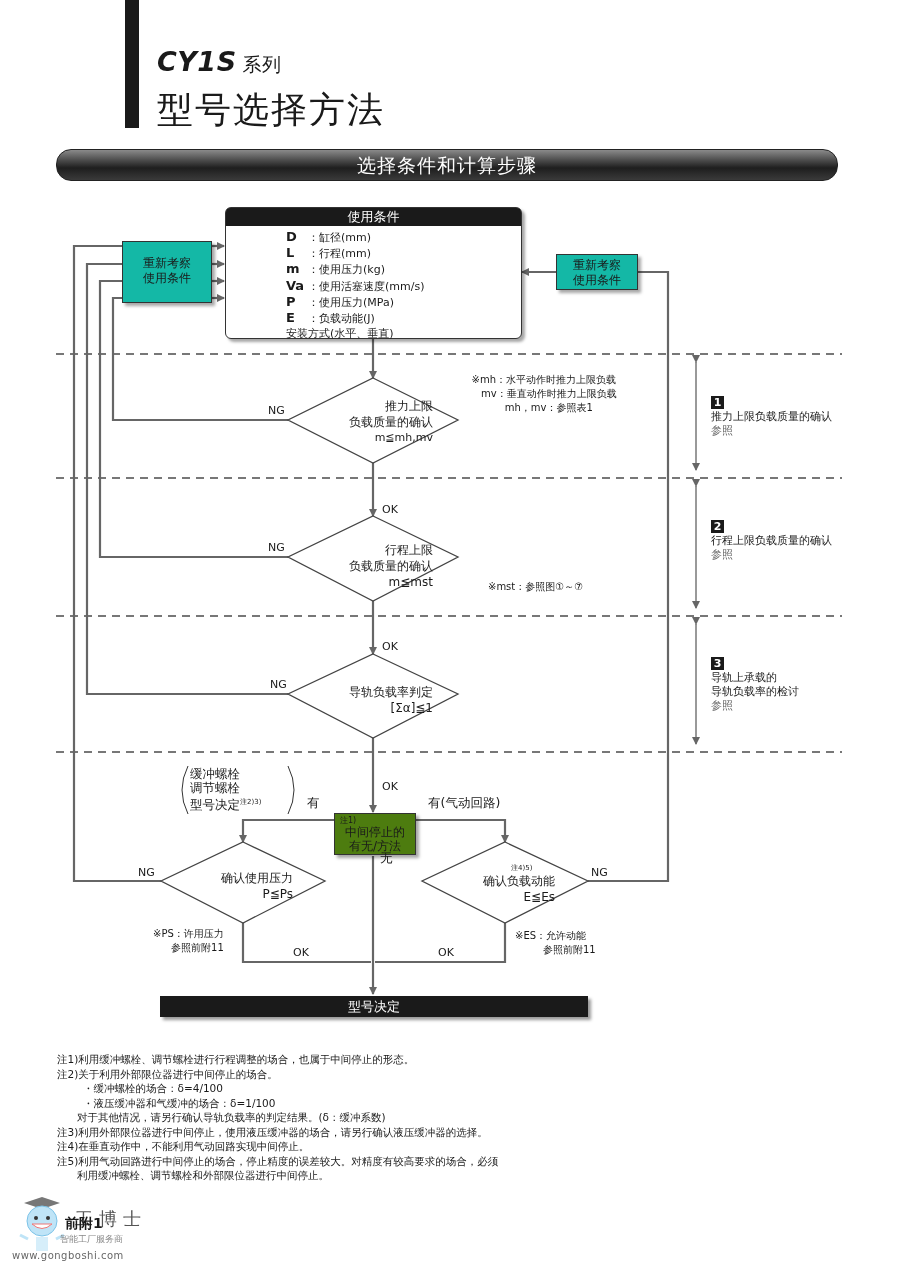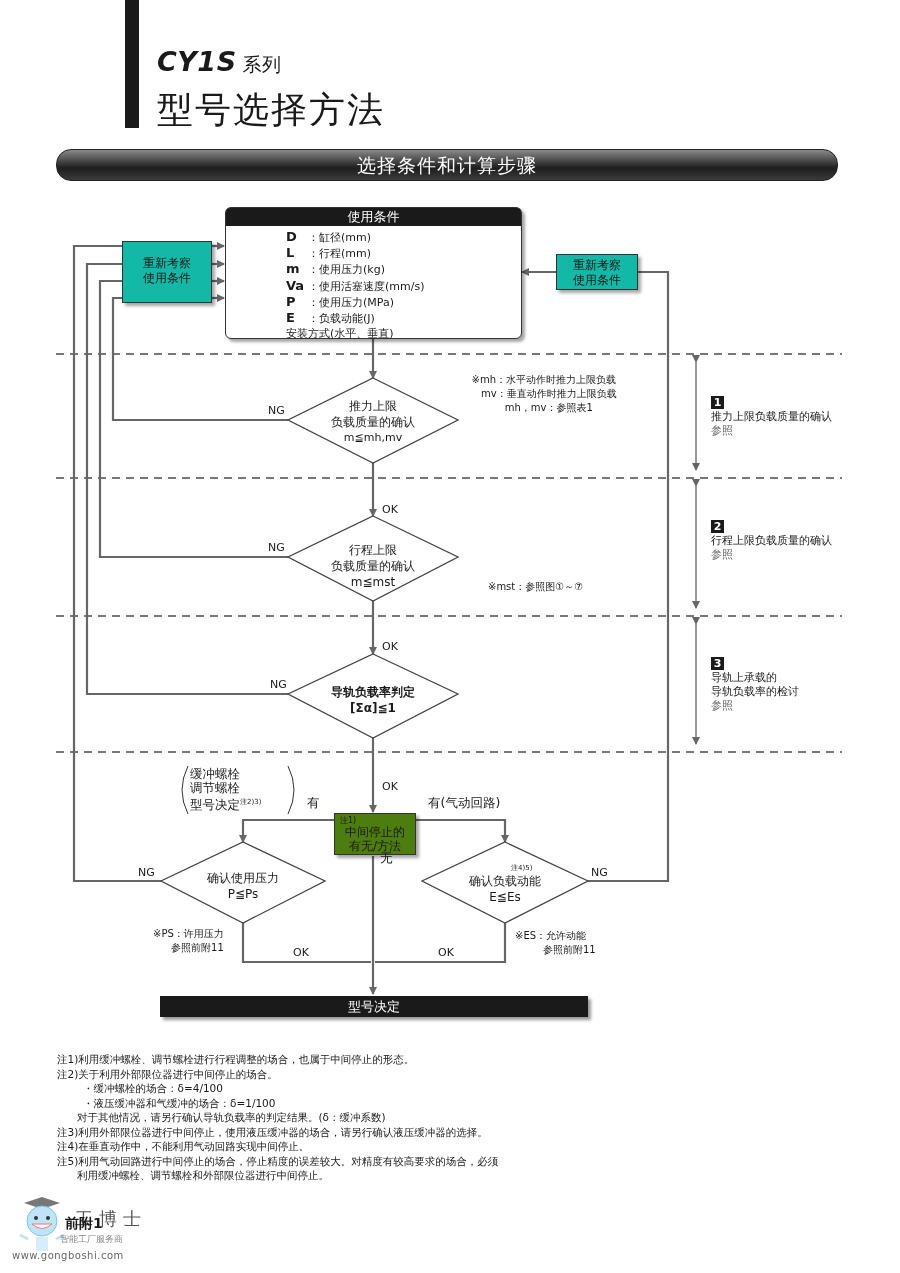--- a/index.html
+++ b/index.html
@@ -15,21 +15,21 @@
     border: 1px solid #222; color: #fff; font-size: 19px; text-align: center; line-height: 30px; letter-spacing: 1px; }
   svg#flow { position: absolute; left: 0; top: 0; }
   .conditions-box { left: 225px; top: 207px; width: 295px; height: 130px; border: 1.5px solid #333; border-radius: 6px;
     background: #fff; box-shadow: 3px 3px 3px rgba(0,0,0,0.35); }
   .conditions-head { background: #1a1a1a; color: #fff; text-align: center; font-size: 13px; height: 18px; line-height: 18px; border-radius: 4px 4px 0 0; }
   .conditions-list { padding: 3px 0 16px 60px; font-size: 11px; line-height: 15.2px; }
   .conditions-list .sym { font-weight: bold; font-size: 13px; display: inline-block; width: 22px; }
   .reconsider { border: 1.5px solid #333; background: #14b8a6; box-shadow: 3px 3px 3px rgba(0,0,0,0.35);
     font-size: 12px; text-align: center; line-height: 15px; padding-top: 6px; box-sizing: border-box; }
   .lbl { font-size: 11px; color: #1a1a1a; }
-  .diamond-text { text-align: center; font-size: 12px; line-height: 16px; }
+  .diamond-text { text-align: right; font-size: 12px; line-height: 16px; }
   .note-side { font-size: 10px; line-height: 14px; }
   .ref-block { font-size: 11px; line-height: 14px; }
   .ref-num { display: inline-block; background: #1a1a1a; color: #fff; font-weight: bold; font-size: 11px; width: 13px; height: 13px; line-height: 13px; text-align: center; }
   .ref-sub { color: #666; }
   .midstop-box { left: 334px; top: 813px; width: 82px; height: 42px; border: 1.5px solid #333; background: #4d7c0f;
     box-shadow: 3px 3px 3px rgba(0,0,0,0.35); font-size: 12px; text-align: center; line-height: 14px; box-sizing: border-box; padding-top: 2px; }
   .midstop-box .sup { font-size: 8px; display: block; text-align: left; padding-left: 5px; line-height: 9px; }
   .decision-box { left: 160px; top: 996px; width: 428px; height: 21px; background: #1a1a1a; color: #fff; font-size: 13px;
     text-align: center; line-height: 21px; box-shadow: 3px 3px 3px rgba(0,0,0,0.4); }
   .footnotes { left: 57px; top: 1052px; font-size: 10.5px; line-height: 14.5px; }
@@ -154,21 +154,21 @@
 </div>
 <div class="abs lbl" style="left:268px; top:541px;">NG</div>
 <div class="abs note-side" style="left:488px; top:580px;">※mst：参照图①～⑦</div>
 <div class="abs ref-block" style="left:711px; top:520px;">
   <span class="ref-num">2</span>
   <div>行程上限负载质量的确认</div>
   <div class="ref-sub">参照</div>
 </div>
 
 <div class="abs lbl" style="left:382px; top:640px;">OK</div>
-<div class="abs diamond-text" style="left:313px; top:684px; width:120px;font-weight:bold;">
+<div class="abs diamond-text" style="left:313px; top:684px; width:120px;">
   <div>导轨负载率判定</div>
   <div>[Σα]≦1</div>
 </div>
 <div class="abs lbl" style="left:270px; top:678px;">NG</div>
 <div class="abs ref-block" style="left:711px; top:657px;">
   <span class="ref-num">3</span>
   <div>导轨上承载的</div>
   <div>导轨负载率的检讨</div>
   <div class="ref-sub">参照</div>
 </div>

